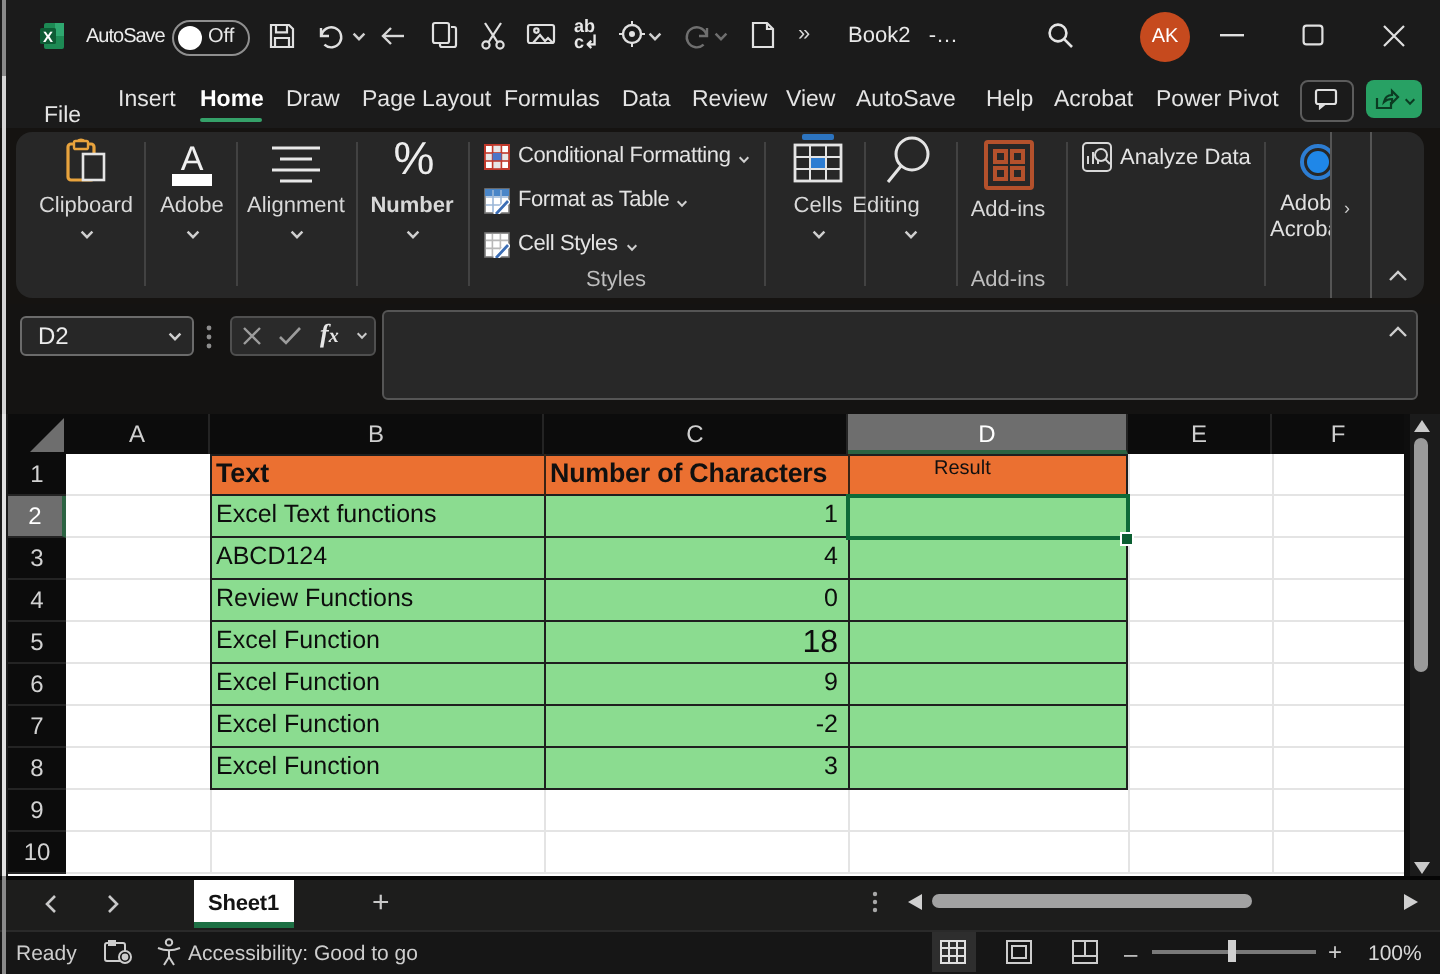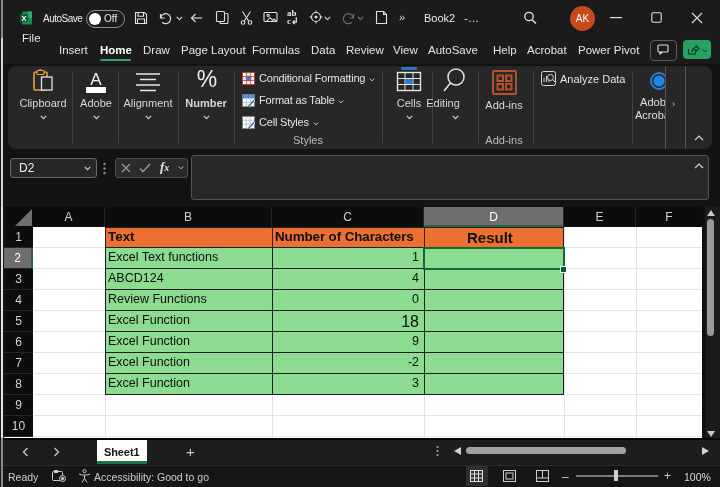--- a/index.html
+++ b/index.html
@@ -70,21 +70,21 @@
       <path d="M8.8 11.2 L2.5 1.5"></path>
     </svg>
   </div>
 <div class="ic" style="left:263px;top:10px;">
     <svg width="16" height="15" viewBox="0 0 16 15" fill="none" stroke="#e0e0e0" stroke-width="1.1">
       <rect x="1" y="2.5" width="13" height="9" rx="1"></rect>
       <path d="M3.5 11.5 l3.5-4 2.5 3 1.5-1.5 2.5 2.5"></path>
       <circle cx="5.2" cy="5.3" r="1.1"></circle>
     </svg>
   </div>
-<div class="ab" style="left:287px;top:9px;color:#e8e8e8;font-size:9px;font-weight:bold;line-height:8px;font-family:Liberation Serif, serif;">ab<br>c↲</div>
+<div class="ab" style="left:287px;top:9px;color:#e8e8e8;font-size:9px;font-weight:bold;line-height:8px;">ab<br>c↲</div>
 <div class="ic" style="left:309px;top:10px;">
     <svg width="15" height="15" viewBox="0 0 15 15" fill="none" stroke="#e0e0e0" stroke-width="1.2">
       <circle cx="7" cy="7" r="4.5"></circle>
       <path d="M7 2.5 v-2 M7 11.5 v2 M2.5 7 h-2 M11.5 7 h2" stroke-width="1"></path>
       <circle cx="7" cy="7" r="1.5" fill="#e0e0e0" stroke="none"></circle>
     </svg>
   </div>
 <div class="ic" style="left:324px;top:16px;">
     <svg width="7" height="5" viewBox="0 0 7 5" fill="none" stroke="#cfcfcf" stroke-width="1.2">
       <path d="M0.8 0.8 L3.5 3.6 L6.2 0.8"></path>
@@ -130,21 +130,21 @@
       <rect x="0.8" y="0.8" width="9.4" height="9.4" rx="1.5"></rect>
     </svg>
   </div>
 <div class="ic" style="left:691px;top:12px;">
     <svg width="12" height="12" viewBox="0 0 12 12" stroke="#e0e0e0" stroke-width="1.1">
       <path d="M1 1 L11 11 M11 1 L1 11"></path>
     </svg>
   </div>
 
 <div class="ab" style="left:0;top:38px;width:720px;height:26px;background:#1b1b1b;"></div>
-<div class="ab mtxt" style="left:22px;top:32px;">File</div>
+<div class="ab mtxt" style="left:22px;top:52px;">File</div>
 <div class="ab mtxt" style="left:59px;top:44px;">Insert</div>
 <div class="ab" style="left:100px;top:44px;color:#fff;font-size:11.5px;font-weight:bold;">Home</div>
 <div class="ab" style="left:100px;top:59px;width:31px;height:2px;background:#35a169;border-radius:1px;"></div>
 <div class="ab mtxt" style="left:143px;top:44px;">Draw</div>
 <div class="ab mtxt" style="left:181px;top:44px;">Page Layout</div>
 <div class="ab mtxt" style="left:252px;top:44px;">Formulas</div>
 <div class="ab mtxt" style="left:311px;top:44px;">Data</div>
 <div class="ab mtxt" style="left:346px;top:44px;">Review</div>
 <div class="ab mtxt" style="left:393px;top:44px;">View</div>
 <div class="ab mtxt" style="left:428px;top:44px;">AutoSave</div>
@@ -484,21 +484,21 @@
     <div class="gl" style="left:72px;"></div>
     <div class="gl" style="left:239px;"></div>
     <div class="gl" style="left:391px;"></div>
     <div class="gl" style="left:531px;"></div>
     <div class="gl" style="left:603px;"></div>
     <div class="gl" style="left:670px;"></div>
   </div>
 <div class="ab" style="left:105px;top:227px;width:459px;height:21px;background:#eb7031;box-sizing:border-box;border:1px solid #1f1f1f;"></div>
 <div class="ab" style="left:108px;top:229px;color:#101010;font-weight:bold;font-size:13.4px;">Text</div>
 <div class="ab" style="left:275px;top:229px;color:#101010;font-weight:bold;font-size:13.4px;letter-spacing:-0.1px;">Number of Characters</div>
-<div class="ab" style="left:427px;top:229px;color:#101010;font-weight:bold;font-size:15px;padding-left:40px;">Result</div>
+<div class="ab" style="left:427px;top:229px;color:#101010;font-weight:normal;font-size:10px;padding-left:40px;">Result</div>
 <div class="ab" style="left:105px;top:248px;width:459px;height:21px;background:#8bdc90;box-sizing:border-box;border-left:1px solid #1f1f1f;border-right:1px solid #1f1f1f;border-bottom:1px solid #1f1f1f;"></div>
 <div class="ab" style="left:108px;top:250px;color:#0d0d0d;font-size:12.5px;">Excel Text functions</div>
 <div class="ab" style="left:272px;top:250px;width:147px;text-align:right;color:#0d0d0d;font-size:12.5px;">1</div>
 <div class="ab" style="left:272px;top:248px;width:1px;height:21px;background:#1f1f1f;"></div>
 <div class="ab" style="left:424px;top:248px;width:1px;height:21px;background:#1f1f1f;"></div>
 <div class="ab" style="left:105px;top:269px;width:459px;height:21px;background:#8bdc90;box-sizing:border-box;border-left:1px solid #1f1f1f;border-right:1px solid #1f1f1f;border-bottom:1px solid #1f1f1f;"></div>
 <div class="ab" style="left:108px;top:271px;color:#0d0d0d;font-size:12.5px;">ABCD124</div>
 <div class="ab" style="left:272px;top:271px;width:147px;text-align:right;color:#0d0d0d;font-size:12.5px;">4</div>
 <div class="ab" style="left:272px;top:269px;width:1px;height:21px;background:#1f1f1f;"></div>
 <div class="ab" style="left:424px;top:269px;width:1px;height:21px;background:#1f1f1f;"></div>

